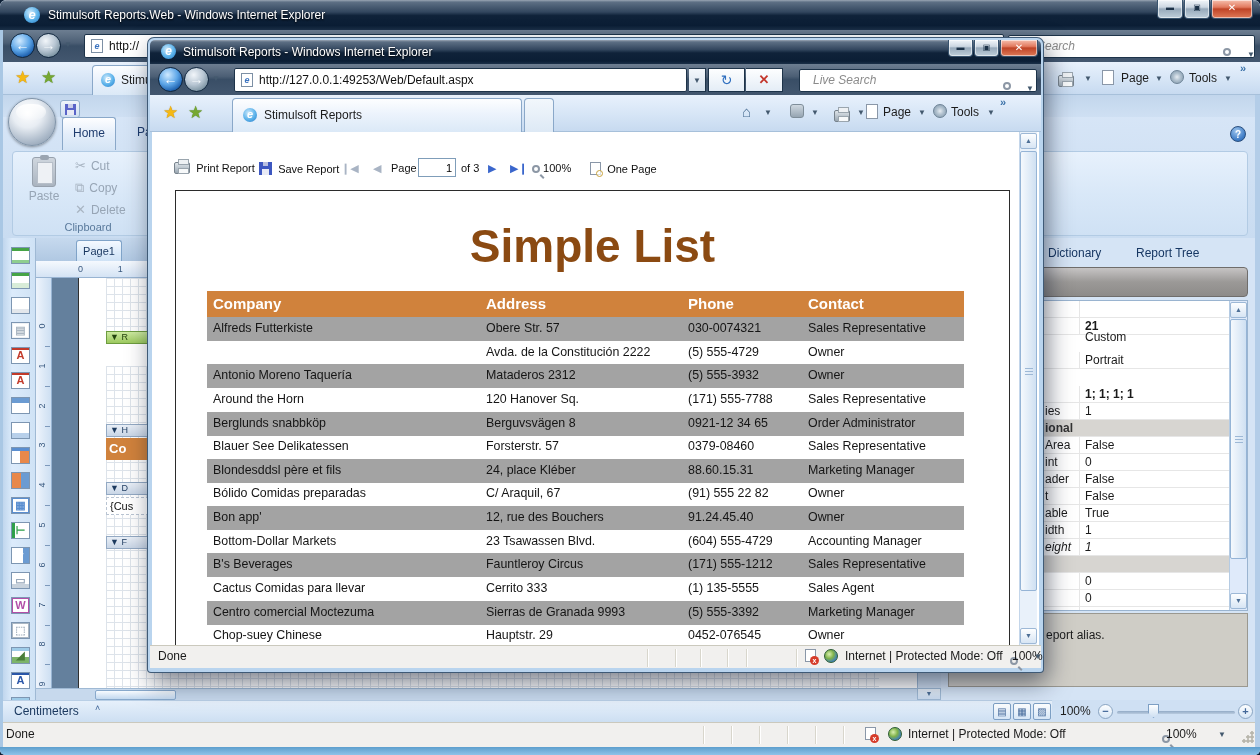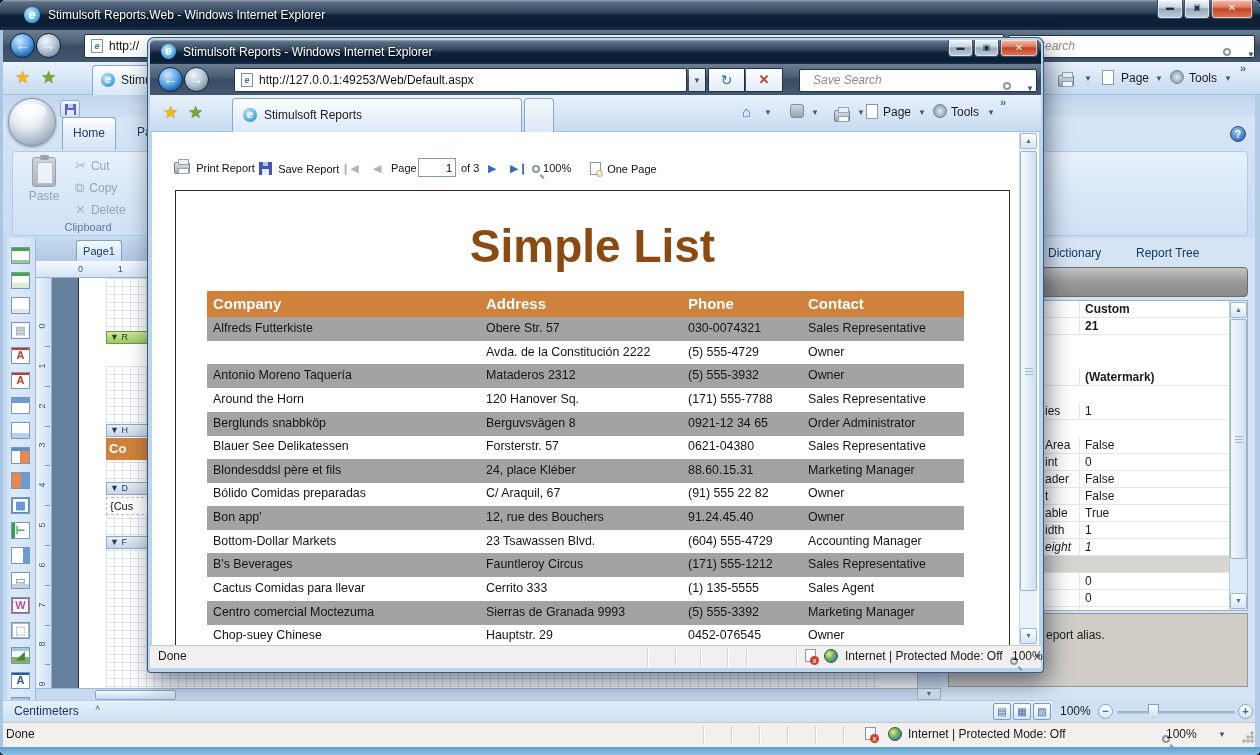--- a/index.html
+++ b/index.html
@@ -305,39 +305,47 @@
         <div class="prow" style="top: 153px;">
           <span class="plabel">int</span>
           <span class="pdiv"></span>
           <span class="pvalue">0</span>
         </div>
         <div class="prow" style="top: 136px;">
           <span class="plabel">Area</span>
           <span class="pdiv"></span>
           <span class="pvalue">False</span>
         </div>
+        <div class="prow hdr" style="top: 119px;">
+          <span class="plabel">ional</span>
+        </div>
         <div class="prow" style="top: 102px;">
           <span class="plabel">ies</span>
           <span class="pdiv"></span>
           <span class="pvalue">1</span>
         </div>
-        <div class="prow" style="top: 68px;">
-          <span class="plabel"></span>
-          <span class="pdiv"></span>
-          <span class="pvalue" style="font-weight: bold;">(Watermark)</span>
+        <div class="prow" style="top: 85px;">
+          <span class="plabel"></span>
+          <span class="pdiv"></span>
+          <span class="pvalue" style="font-weight: bold;">1; 1; 1; 1</span>
+        </div>
+        <div class="prow" style="top: 51px;">
+          <span class="plabel"></span>
+          <span class="pdiv"></span>
+          <span class="pvalue">Portrait</span>
         </div>
         <div class="prow" style="top: 17px;">
           <span class="plabel"></span>
           <span class="pdiv"></span>
           <span class="pvalue" style="font-weight: bold;">21</span>
         </div>
         <div class="prow" style="top: 0px;">
           <span class="plabel"></span>
           <span class="pdiv"></span>
-          <span class="pvalue" style="font-weight: bold;">Custom</span>
+          <span class="pvalue" style="font-weight: normal; margin-top: 28px;">Custom</span>
         </div>
       <div class="vsb">
         <div class="sbtn" style="top:1px">▲</div>
         <div class="sthumb" style="top:18px;height:240px">
           <div class="sgrip" style="top:116px"></div>
             <div class="sgrip" style="top:119px"></div>
             <div class="sgrip" style="top:122px"></div>
         </div>
         <div class="sbtn" style="top:292px">▼</div>
       </div>
@@ -387,21 +395,21 @@
     <div class="abs circbtn fwd" style="left:34px;top:3px">→</div>
     <span class="abs dd" style="left:62px;top:10px">▼</span>
     <div class="abs addr" style="left:84px;top:4px;width:453px;height:24px">
       <span class="abs" style="left:6px;top:4px;width:12px;height:14px;background:#fff;border:1px solid #7d90a5;font-size:9px;color:#3b74c0;text-align:center;line-height:13px;font-style:italic;font-weight:bold">e</span>
       <span style="margin-left:24px">http://127.0.0.1:49253/Web/Default.aspx</span>
     </div>
     <div class="abs" style="left:539px;top:4px;width:17px;height:24px;background:linear-gradient(#f4f8fc,#d4e0ec);border:1px solid #1d3349;border-left:none;text-align:center"><span class="dd" style="line-height:24px">▼</span></div>
     <div class="abs" style="left:558px;top:4px;width:37px;height:24px;background:linear-gradient(#fdfeff,#e4edf6);border:1px solid #1d3349;text-align:center;color:#2f6fbf;font-size:14px;line-height:22px">↻</div>
     <div class="abs" style="left:596px;top:4px;width:37px;height:24px;background:linear-gradient(#fdfeff,#e4edf6);border:1px solid #1d3349;border-left:none;text-align:center;color:#c3362b;font-size:13px;font-weight:bold;line-height:22px">✕</div>
     <div class="abs searchbox" style="left:649px;top:5px;width:238px;height:23px">
-      <span class="abs ph" style="left:13px">Save Search</span>
+      <span class="abs ph" style="left:13px">Live Search</span>
       <span class="abs magi" style="left:203px;top:5px"></span>
       <span class="abs dd" style="left:226px;top:8px">▼</span>
     </div>
   </div>
   <div class="abs tabrow tr-pop">
     <span class="abs star" style="left:13px;top:7px">★</span>
     <span class="abs star green" style="left:38px;top:7px">★</span>
     <div class="abs ietab" style="left:82px;top:3px;width:290px;height:34px">
       <span class="abs ie-icon" style="left:10px;top:9px;width:14px;height:14px;font-size:11px;line-height:13px">e</span>
       <span class="abs" style="left:31px;top:9px">Stimulsoft Reports</span>
@@ -469,21 +477,21 @@
           </div>
           <div class="rrow alt" style="top: 120.56px;">
             <span class="c1">Berglunds snabbköp</span>
             <span class="c2">Berguvsvägen 8</span>
             <span class="c3">0921-12 34 65</span>
             <span class="c4">Order Administrator</span>
           </div>
           <div class="rrow" style="top: 144.2px;">
             <span class="c1">Blauer See Delikatessen</span>
             <span class="c2">Forsterstr. 57</span>
-            <span class="c3">0621-04380</span>
+            <span class="c3">0379-08460</span>
             <span class="c4">Sales Representative</span>
           </div>
           <div class="rrow alt" style="top: 167.84px;">
             <span class="c1">Blondesddsl père et fils</span>
             <span class="c2">24, place Kléber</span>
             <span class="c3">88.60.15.31</span>
             <span class="c4">Marketing Manager</span>
           </div>
           <div class="rrow" style="top: 191.48px;">
             <span class="c1">Bólido Comidas preparadas</span>

